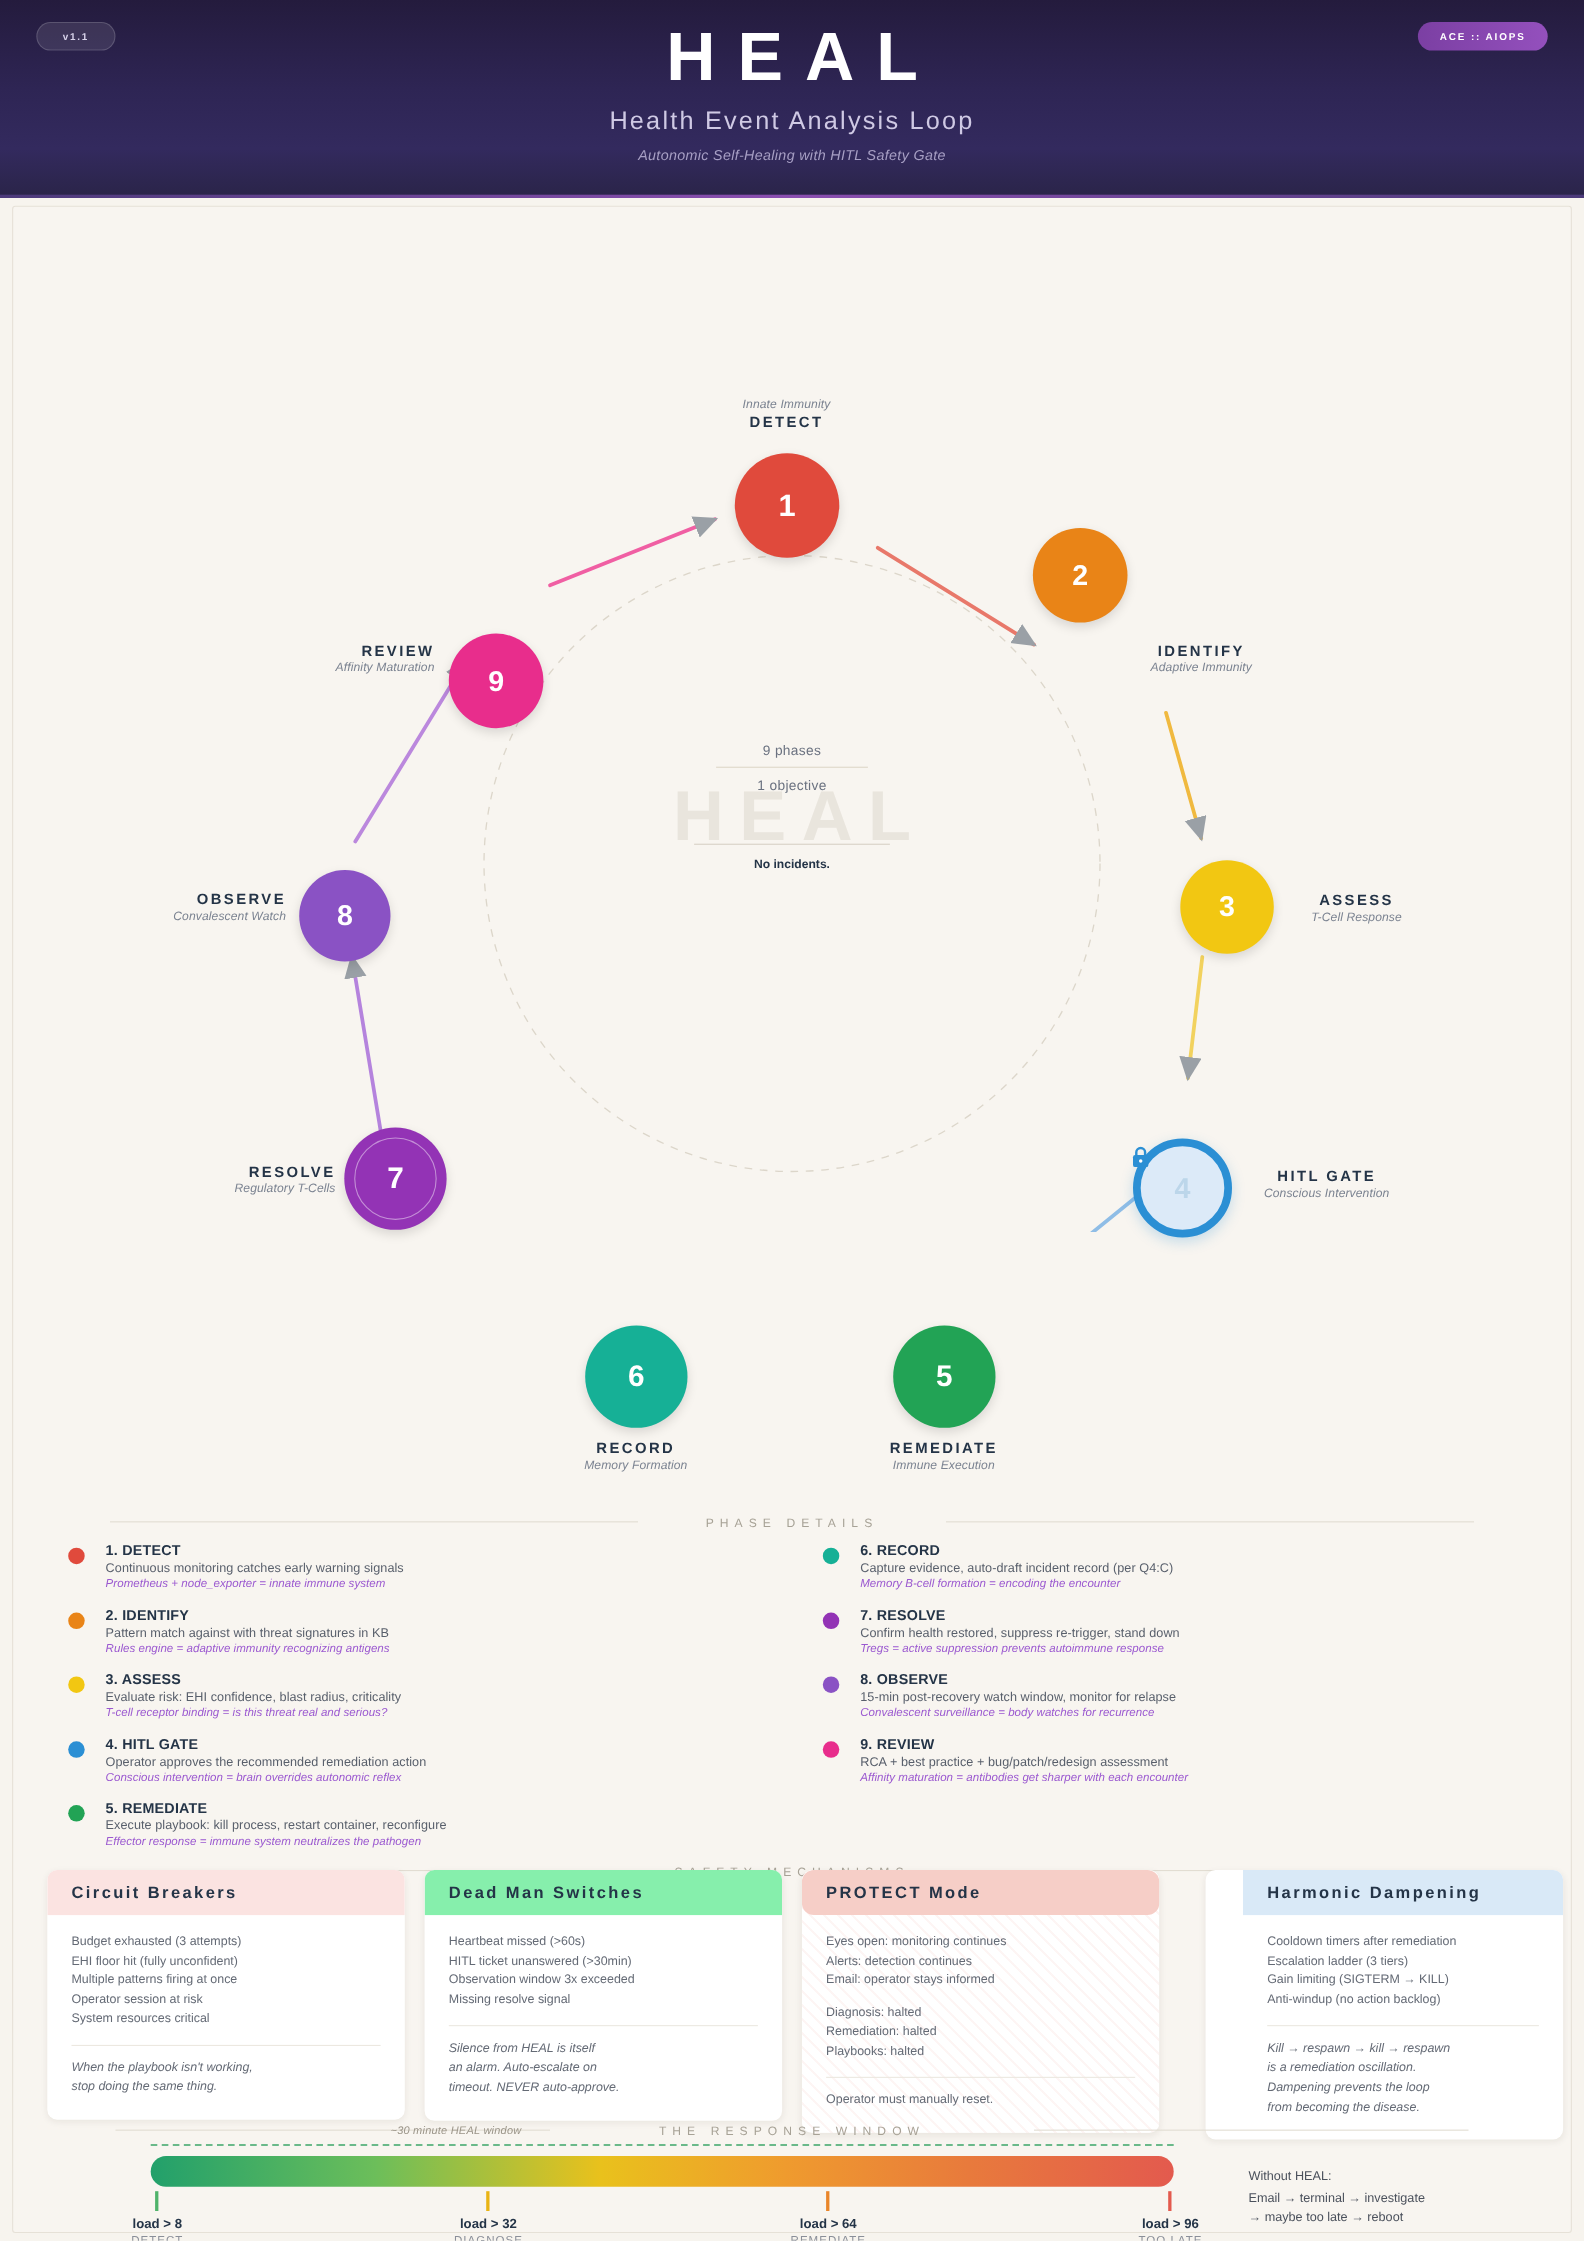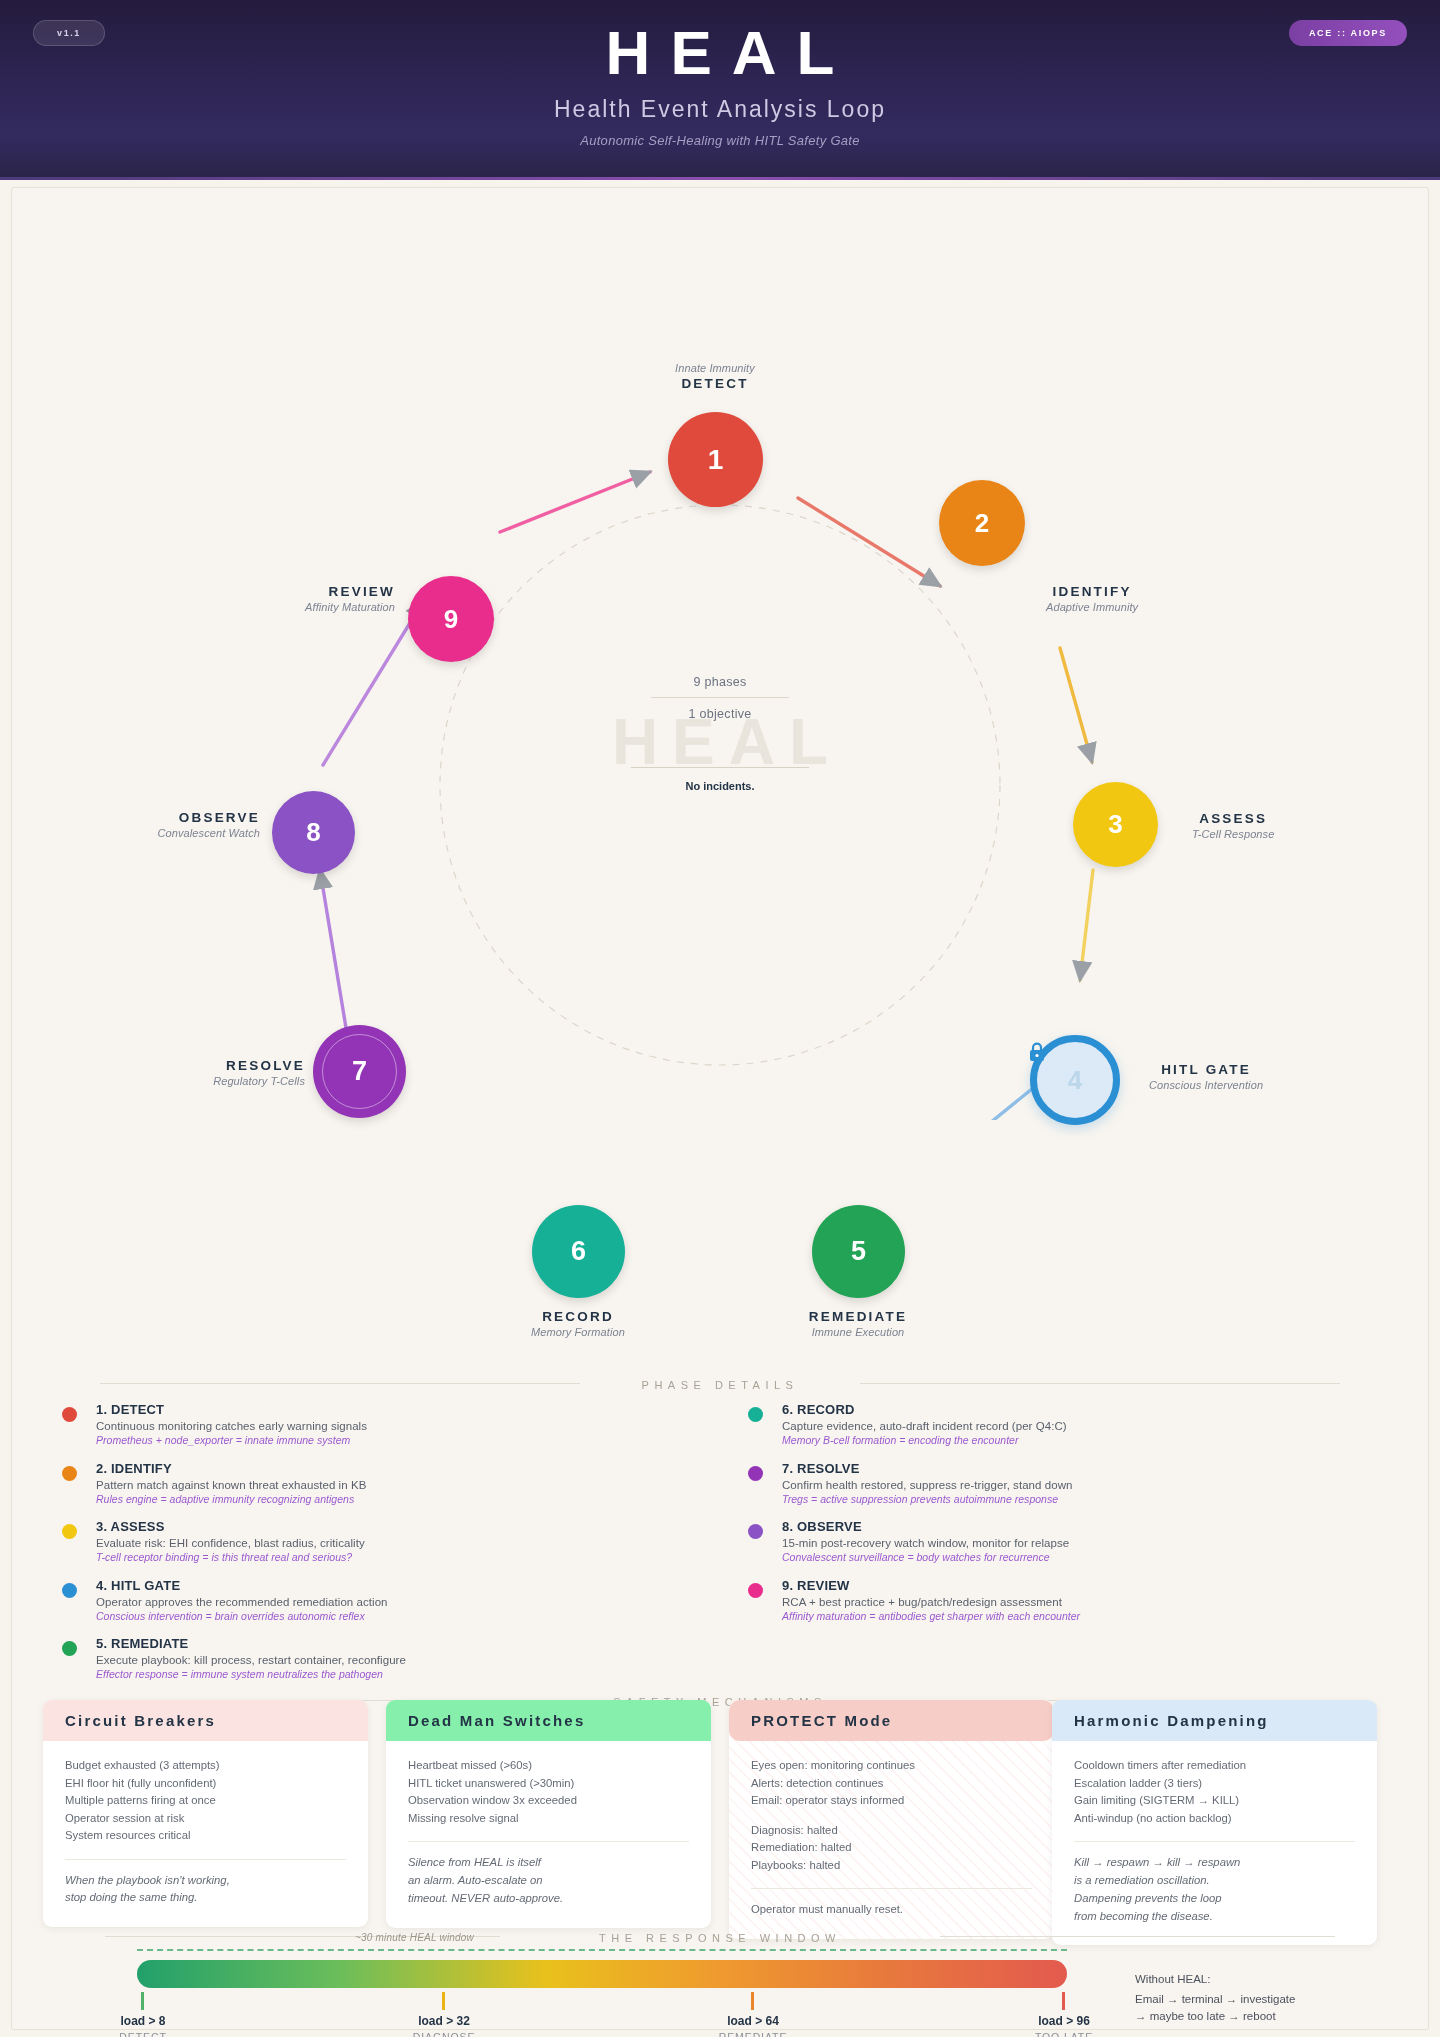--- a/index.html
+++ b/index.html
@@ -284,21 +284,21 @@
     <div class="pcol" style="left:62px;top:0;">
       <div class="pitem">
         <div class="pdot" style="background:#e04a3c;"></div>
         <div class="pname">1. DETECT</div>
         <div class="pdesc">Continuous monitoring catches early warning signals</div>
         <div class="pmeta">Prometheus + node_exporter = innate immune system</div>
       </div>
       <div class="pitem">
         <div class="pdot" style="background:#e98417;"></div>
         <div class="pname">2. IDENTIFY</div>
-        <div class="pdesc">Pattern match against known threat exhausted in KB</div>
+        <div class="pdesc">Pattern match against with threat signatures in KB</div>
         <div class="pmeta">Rules engine = adaptive immunity recognizing antigens</div>
       </div>
       <div class="pitem">
         <div class="pdot" style="background:#f2c712;"></div>
         <div class="pname">3. ASSESS</div>
         <div class="pdesc">Evaluate risk: EHI confidence, blast radius, criticality</div>
         <div class="pmeta">T-cell receptor binding = is this threat real and serious?</div>
       </div>
       <div class="pitem">
         <div class="pdot" style="background:#2b8fd4;"></div>
@@ -387,21 +387,21 @@
         <div class="li">Email: operator stays informed</div>
         <div class="gap"></div>
         <div class="li">Diagnosis: halted</div>
         <div class="li">Remediation: halted</div>
         <div class="li">Playbooks: halted</div>
         <div class="div"></div>
         <div class="li">Operator must manually reset.</div>
       </div>
     </div>
 
-    <div class="card" style="left:1052px;">
+    <div class="card" style="left:1096px;padding-left:34px;">
       <div class="card-hd" style="background:#d9e9f7;">Harmonic Dampening</div>
       <div class="card-bd">
         <div class="li">Cooldown timers after remediation</div>
         <div class="li">Escalation ladder (3 tiers)</div>
         <div class="li">Gain limiting (SIGTERM → KILL)</div>
         <div class="li">Anti-windup (no action backlog)</div>
         <div class="div"></div>
         <div class="note">Kill → respawn → kill → respawn</div>
         <div class="note">is a remediation oscillation.</div>
         <div class="note">Dampening prevents the loop</div>

